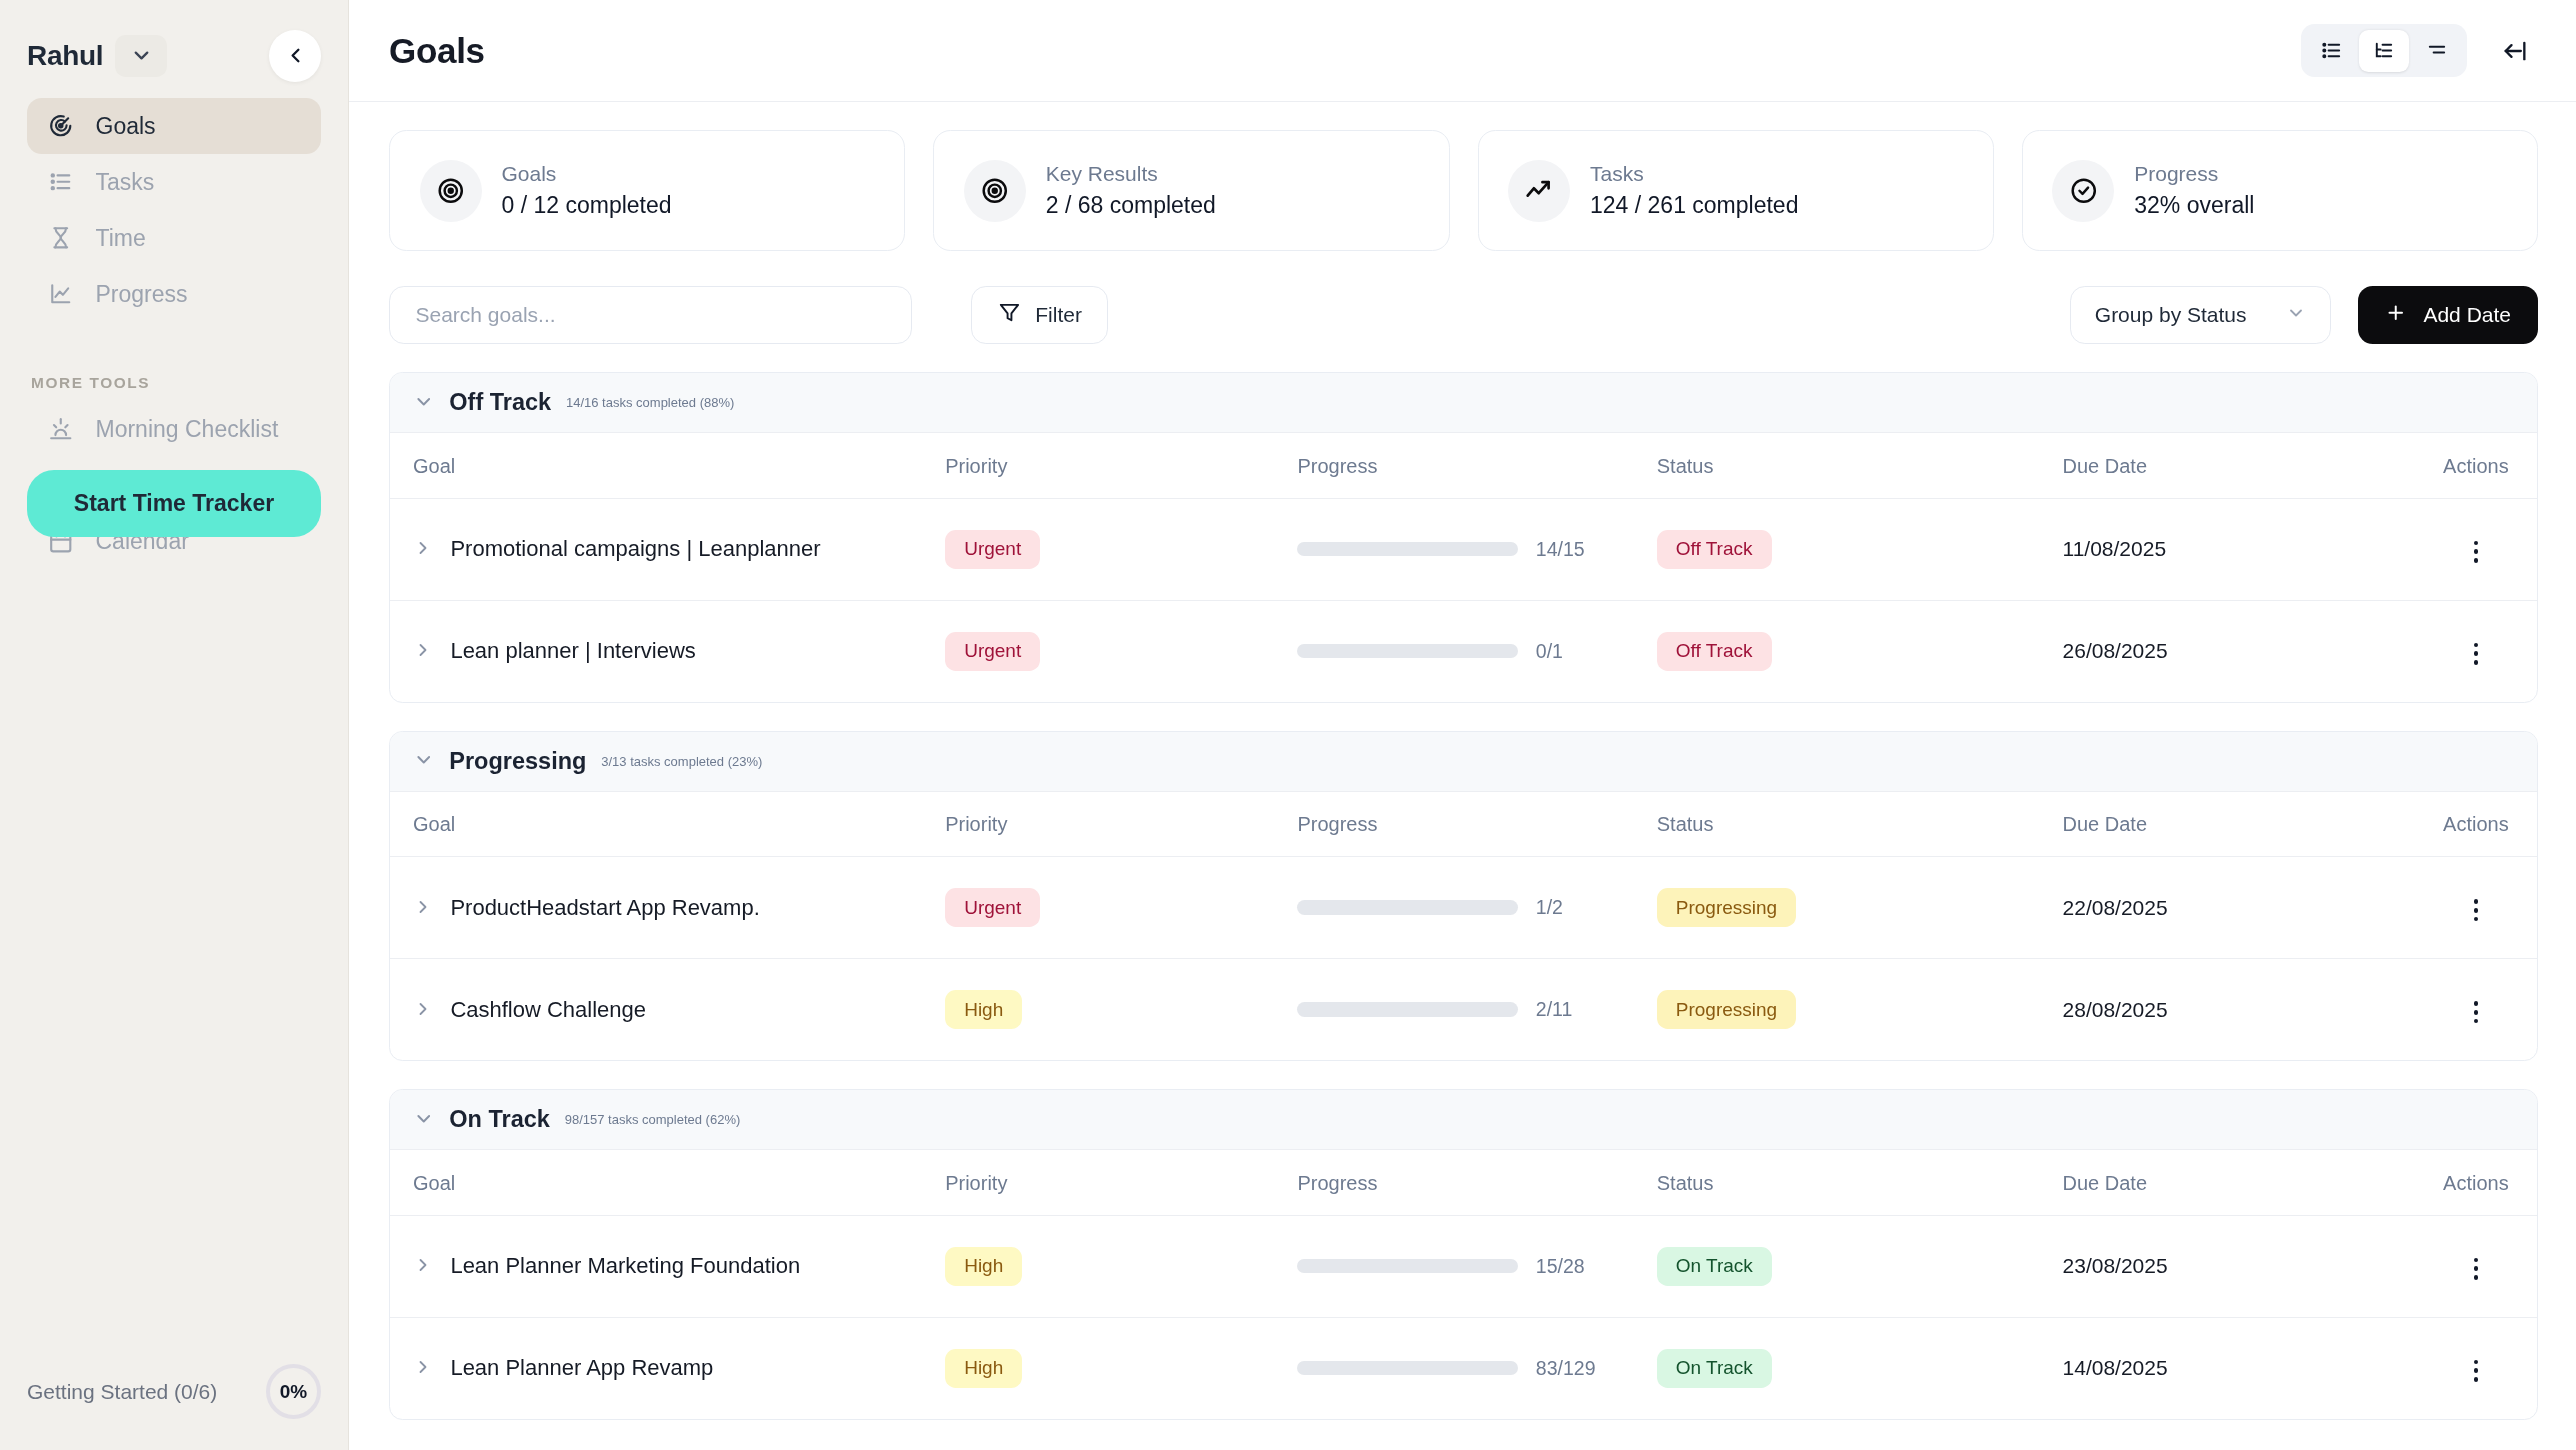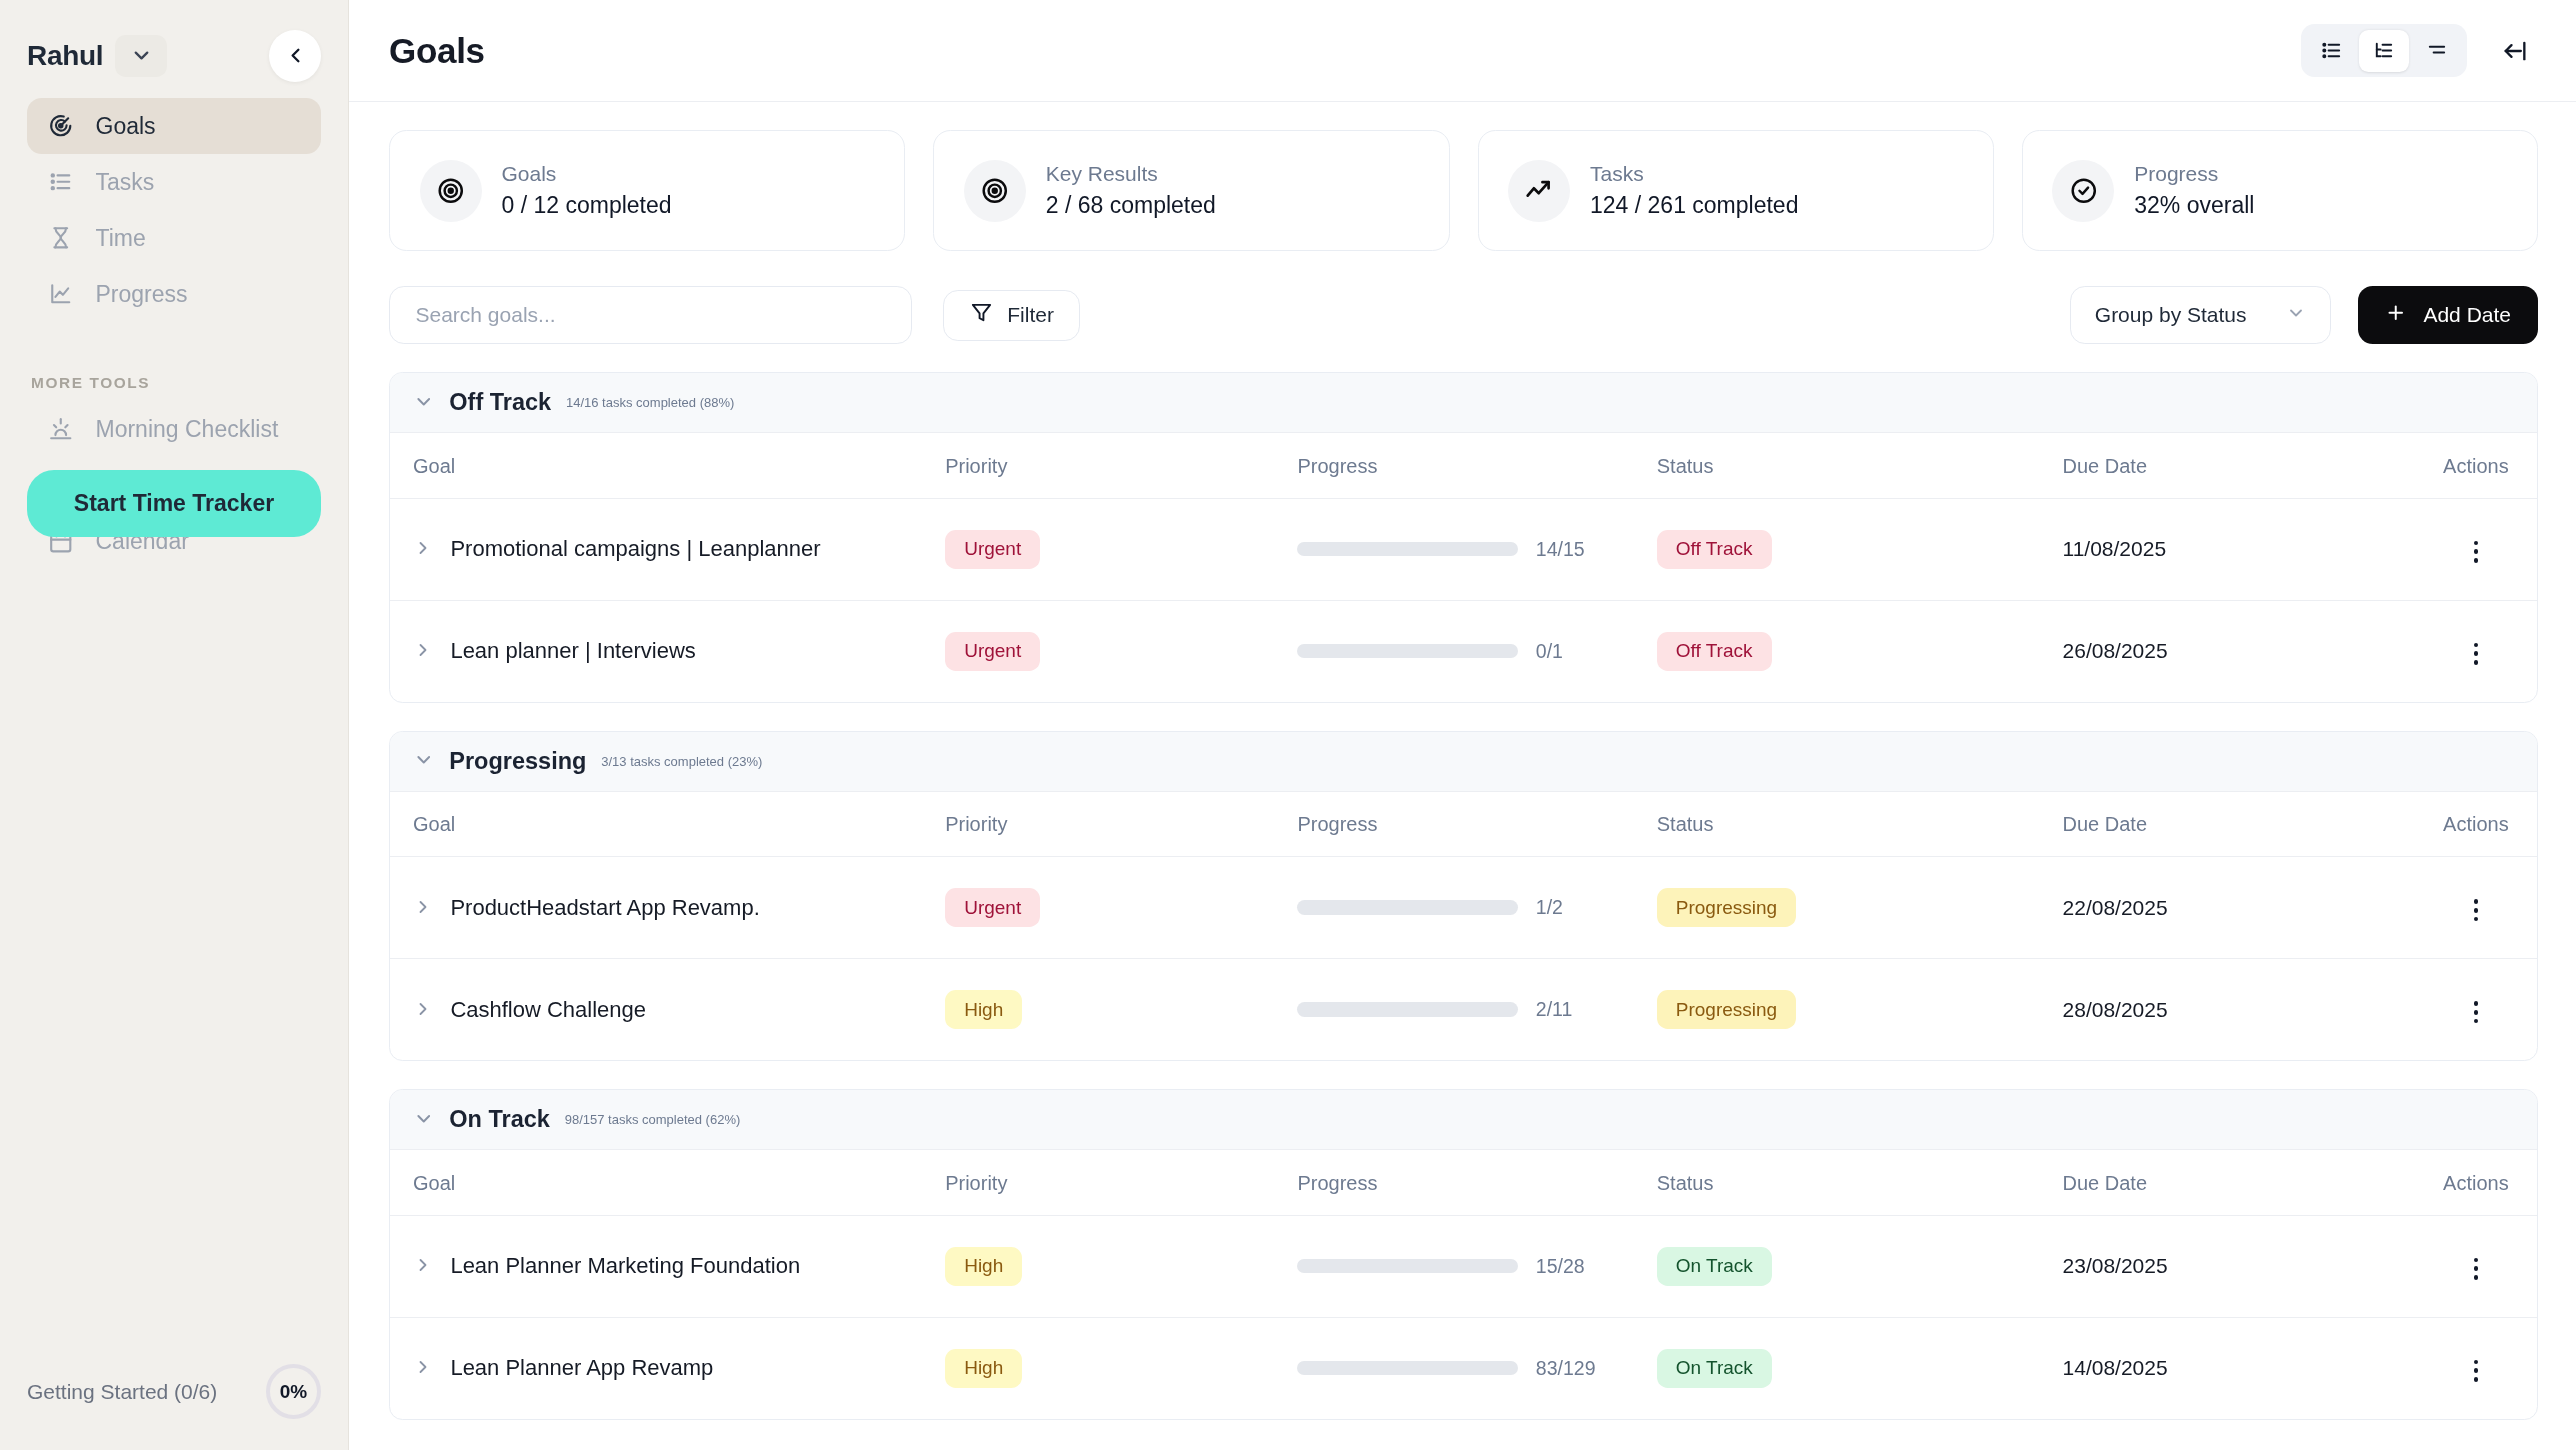--- a/index.html
+++ b/index.html
@@ -93,28 +93,28 @@
     background: #fff; display: flex; align-items: center; gap: 20px; padding: 0 29.5px;
   }
   .stat-ico {
     width: 62px; height: 62px; border-radius: 50%; background: #f3f4f6;
     display: flex; align-items: center; justify-content: center; flex: 0 0 62px;
   }
   .stat-label { font-size: 21px; color: #6d7a90; margin-bottom: 5.4px; }
   .stat-value { font-size: 23px; color: #111827; }
 
   
-  .toolbar { display: flex; align-items: center; margin-top: 35px; }
+  .toolbar { display: flex; align-items: flex-end; margin-top: 35px; gap: 28px; }
   .search {
     width: 523px; height: 58px; border: 1.3px solid #e6eaf1; border-radius: 14.8px;
     display: flex; align-items: center; padding: 0 25.5px;
     font-size: 21px; color: #9aa3b2;
   }
   .filter-btn {
-    margin-left: 31px; height: 51px; border: 1.3px solid #e6eaf1; border-radius: 14.8px;
+    margin-left: 31px; height: 58px; border: 1.3px solid #e6eaf1; border-radius: 14.8px;
     display: flex; align-items: center; gap: 14.8px; padding: 0 25.5px;
     font-size: 21px; color: #1f2937;
   }
   .toolbar-right { margin-left: auto; display: flex; align-items: center; gap: 27px; }
   .group-select {
     height: 58px; border: 1.3px solid #e6eaf1; border-radius: 14.8px;
     display: flex; align-items: center; gap: 39px; padding: 0 24px;
     font-size: 21px; color: #1f2937;
   }
   .add-btn {

